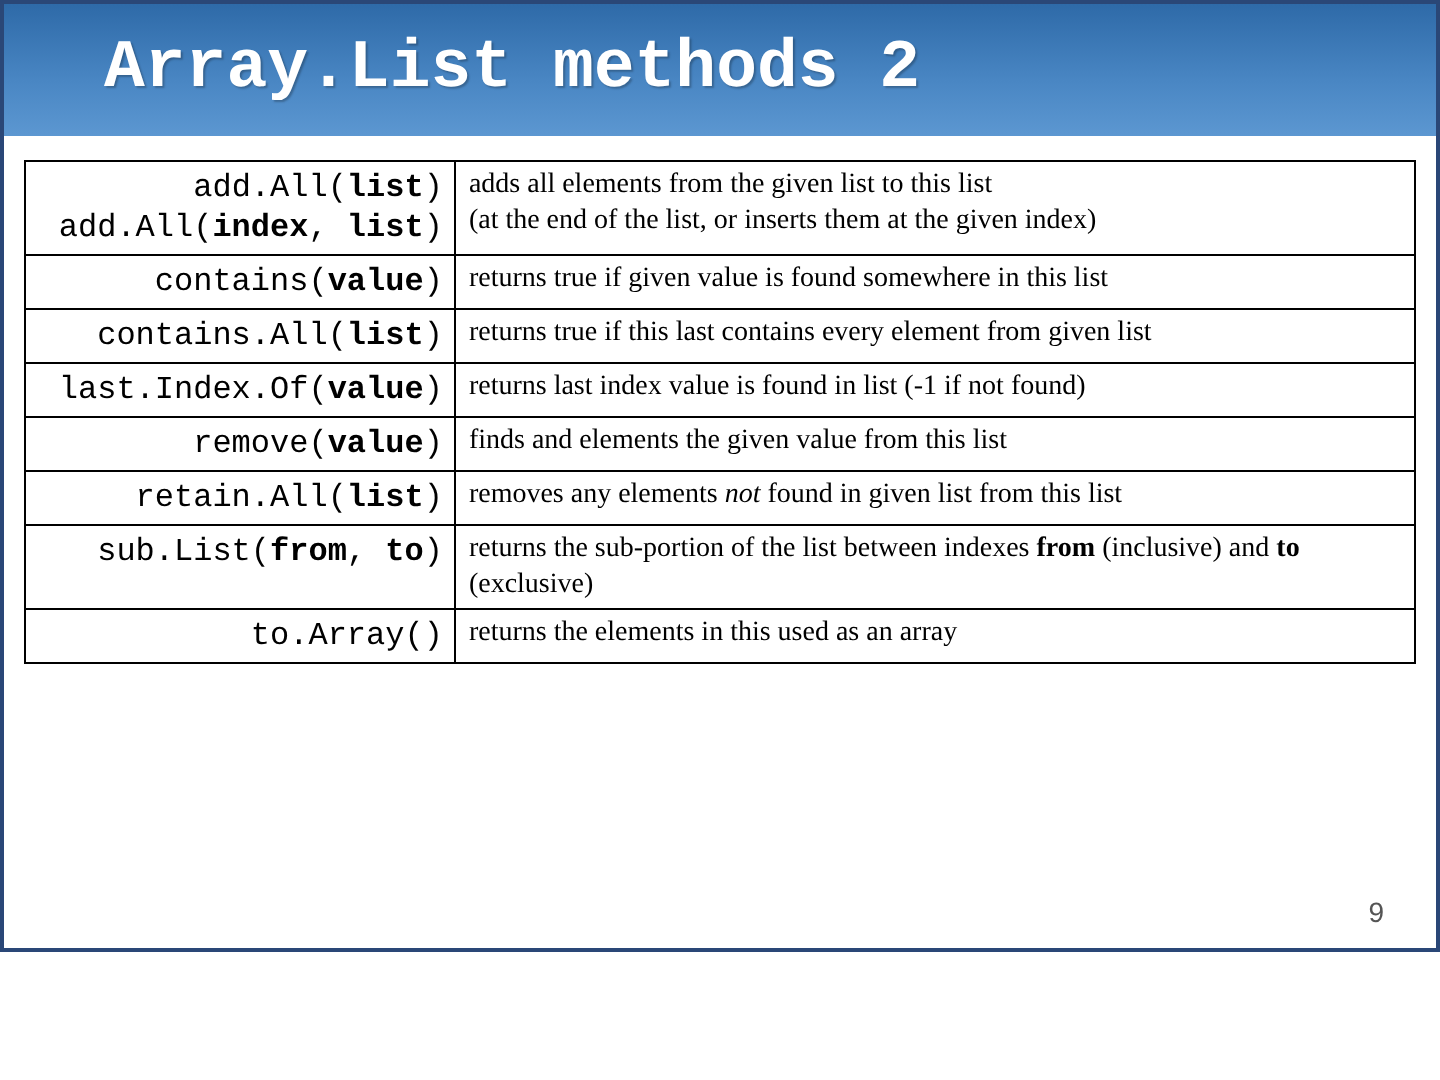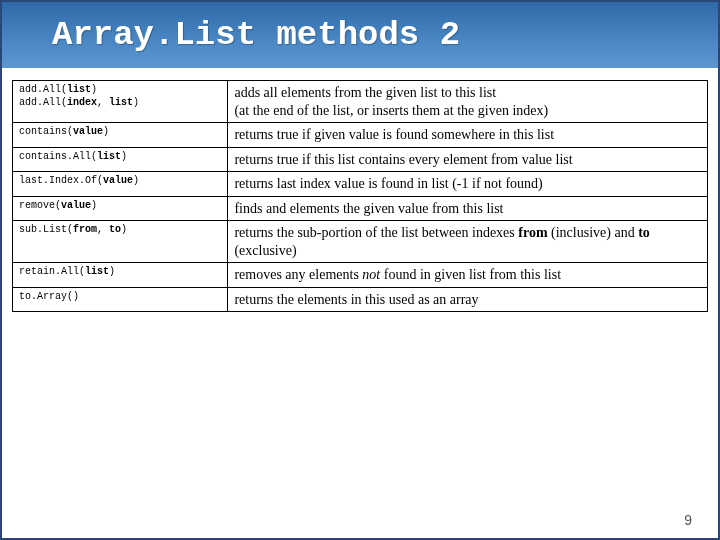--- a/index.html
+++ b/index.html
@@ -6,21 +6,21 @@
     margin: 0;
     padding: 0;
     width: 720px;
     height: 540px;
     font-family: Arial, Helvetica, sans-serif;
     background: #ffffff;
     overflow: hidden;
   }
   .slide {
     width: 720px;
-    height: 540px;
+    height: 476px;
     position: relative;
     box-sizing: border-box;
     border: 2px solid #2a4777;
   }
   .title-bar {
     background: linear-gradient(to bottom, #2e6aa8 0%, #4a87c4 60%, #5c97d1 100%);
     color: #ffffff;
     font-family: "Courier New", Courier, monospace;
     font-weight: bold;
     font-size: 34px;
@@ -42,23 +42,24 @@
   table.methods col.sig { width: 31%; }
   table.methods col.desc { width: 69%; }
   table.methods td {
     border: 1px solid #000;
     padding: 3px 6px;
     vertical-align: top;
     line-height: 1.25;
   }
   td.sig {
     font-family: "Courier New", Courier, monospace;
-    font-size: 10px;
+    font-size: 16px;
     white-space: normal;
     word-break: break-word;
+    text-align: right;
   }
   td.desc {
     font-family: Liberation Serif, serif;
   }
   td.sig b, td.desc b {
     font-weight: bold;
   }
   td.desc em.not {
     font-style: italic;
   }
@@ -88,37 +89,37 @@
           <tr>
             <td class="sig">add.All(<b>list</b>)<br>add.All(<b>index</b>, <b>list</b>)</td>
             <td class="desc">adds all elements from the given list to this list<br>(at the end of the list, or inserts them at the given index)</td>
           </tr>
           <tr>
             <td class="sig">contains(<b>value</b>)</td>
             <td class="desc">returns true if given value is found somewhere in this list</td>
           </tr>
           <tr>
             <td class="sig">contains.All(<b>list</b>)</td>
-            <td class="desc">returns true if this list contains every element from value list</td>
+            <td class="desc">returns true if this last contains every element from given list</td>
           </tr>
           <tr>
             <td class="sig">last.Index.Of(<b>value</b>)</td>
             <td class="desc">returns last index value is found in list (-1 if not found)</td>
           </tr>
           <tr>
             <td class="sig">remove(<b>value</b>)</td>
             <td class="desc">finds and elements the given value from this list</td>
           </tr>
           <tr>
+            <td class="sig">retain.All(<b>list</b>)</td>
+            <td class="desc">removes any elements <em class="not">not</em> found in given list from this list</td>
+          </tr>
+          <tr>
             <td class="sig">sub.List(<b>from</b>, <b>to</b>)</td>
             <td class="desc">returns the sub-portion of the list between indexes <b>from</b> (inclusive) and <b>to</b> (exclusive)</td>
-          </tr>
-          <tr>
-            <td class="sig">retain.All(<b>list</b>)</td>
-            <td class="desc">removes any elements <em class="not">not</em> found in given list from this list</td>
           </tr>
           <tr>
             <td class="sig">to.Array()</td>
             <td class="desc">returns the elements in this used as an array</td>
           </tr>
         </tbody>
     </table>
   </div>
   <div class="page-num">9</div>
 </div>

